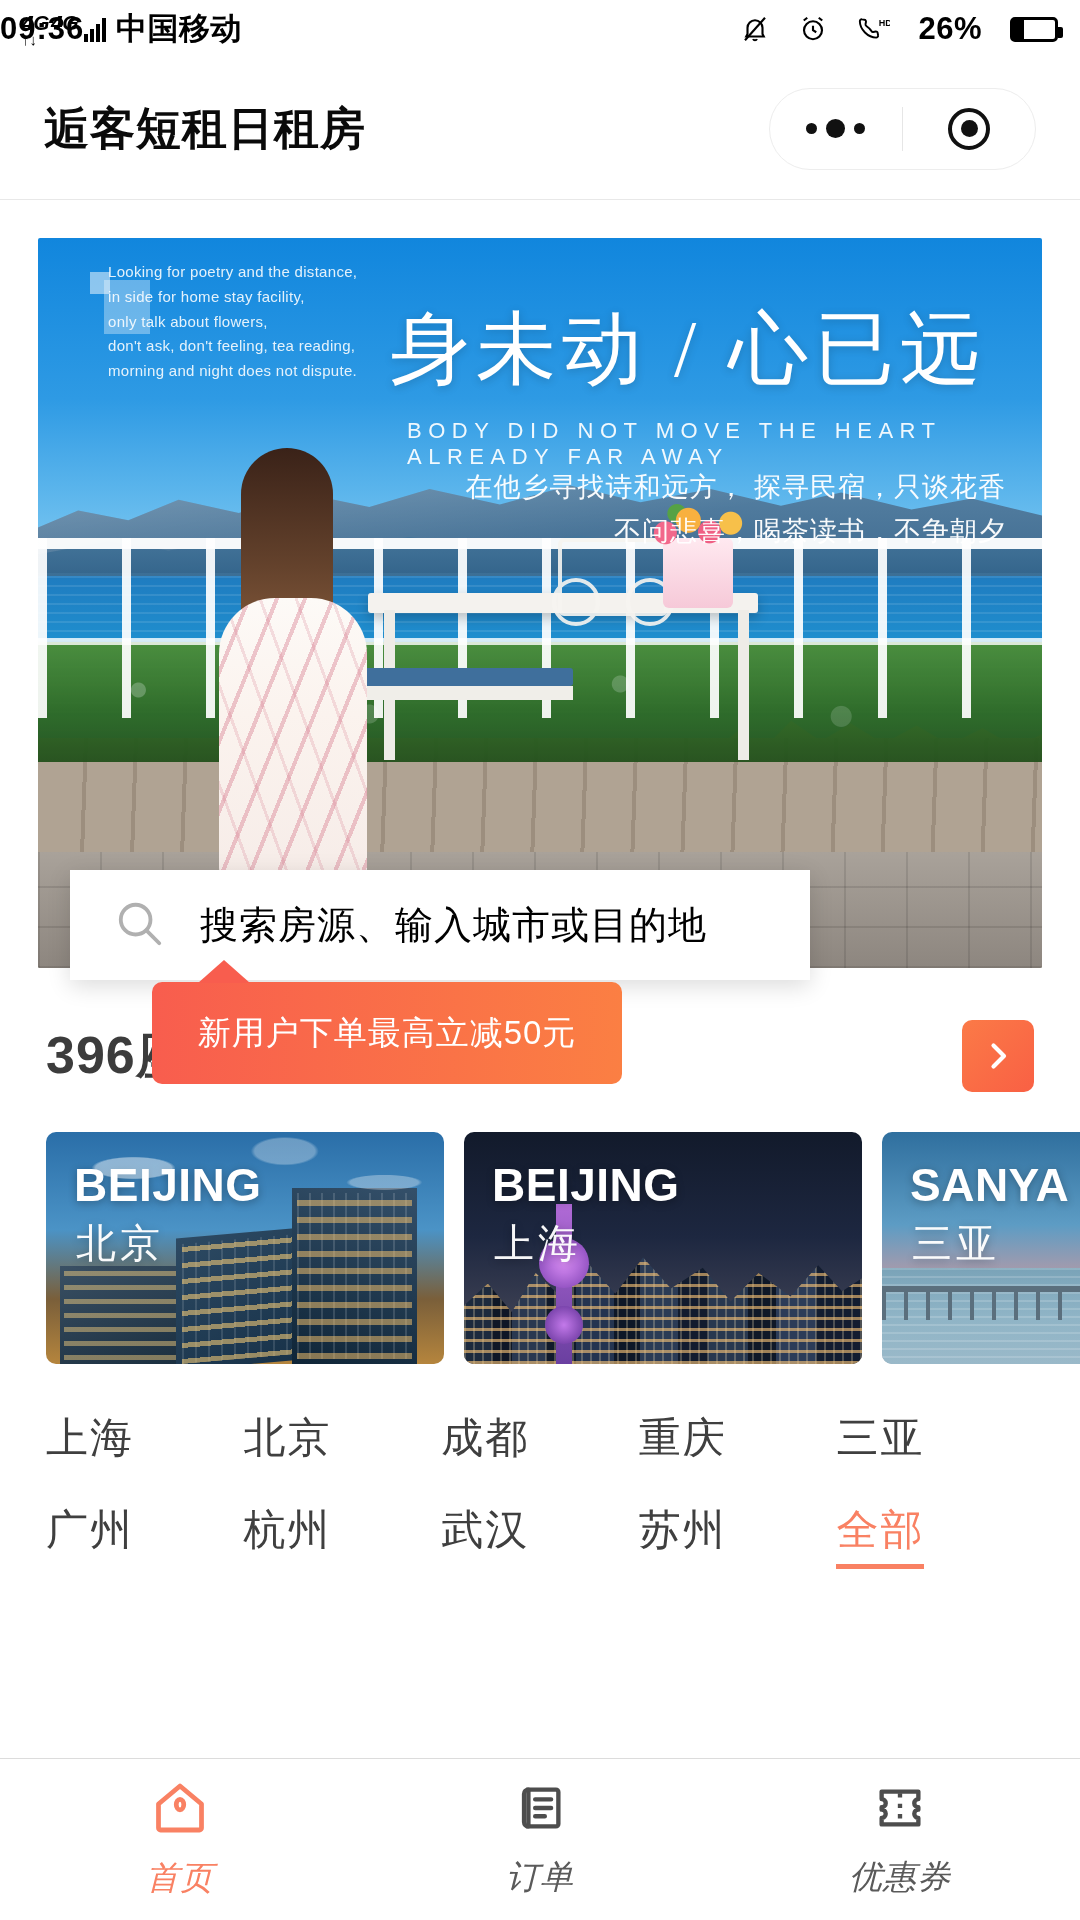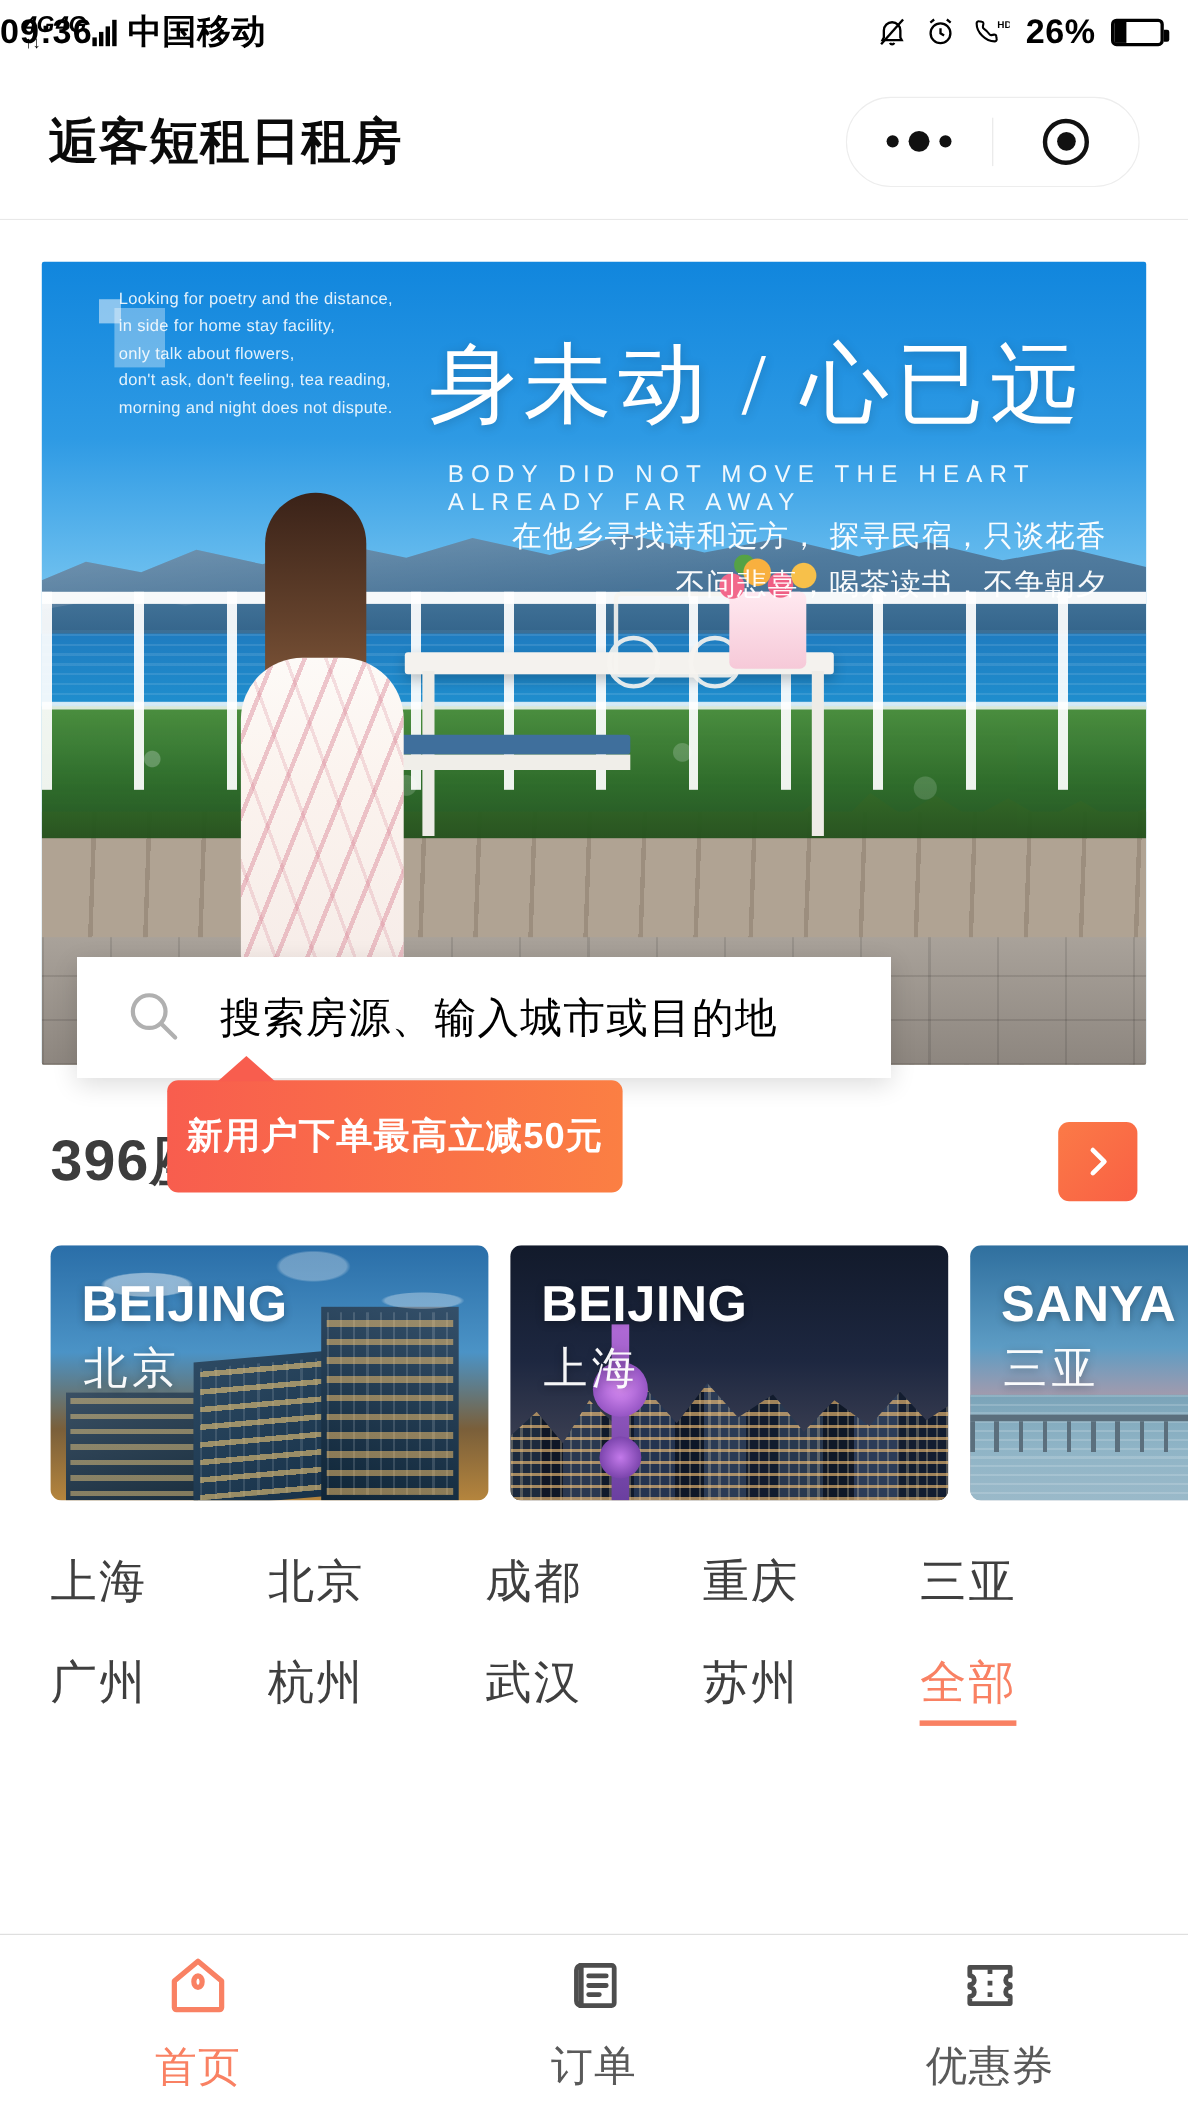--- a/index.html
+++ b/index.html
@@ -27,21 +27,21 @@
   .bars i{ display:block; width:4px; background:#000; }
   .bars i:nth-child(1){height:8px}
   .bars i:nth-child(2){height:13px}
   .bars i:nth-child(3){height:18px}
   .bars i:nth-child(4){height:24px}
   .carrier{ font-size:31px; font-weight:700; margin-left:6px; letter-spacing:0.5px;}
   .sb-time{
     position:absolute; left:0; right:0; text-align:left;
     font-size:31px; font-weight:600; letter-spacing:1px;
   }
-  .sb-right{ margin-left:auto; display:flex; align-items:center; gap:14px; font-size:28px;}
+  .sb-right{ margin-left:auto; display:flex; align-items:center; gap:28px; font-size:28px;}
   .ico{ display:inline-block; position:relative; }
   .pct{ font-size:31px; font-weight:600; letter-spacing:0.5px;}
   .batt{
     width:48px;height:25px;border:3px solid #000;border-radius:5px;
     position:relative; display:flex; align-items:center;
   }
   .batt:after{
     content:""; position:absolute; right:-8px; top:7px;
     width:5px;height:11px;background:#000;border-radius:0 2px 2px 0;
   }
@@ -241,26 +241,25 @@
   .searchbox{
     position:absolute; left:70px; top:670px; width:740px; height:110px;
     background:#fff; box-shadow:0 6px 22px rgba(0,0,0,.14);
     display:flex; align-items:center; padding:0 42px; gap:34px;
     z-index:5;
   }
   .search-ph{ color:#000000; font-size:38px; letter-spacing:1px; }
 
   
   .promo{
-    position:absolute; left:152px; top:782px; width:414px; height:102px;
+    position:absolute; left:152px; top:782px; width:470px; height:102px;
     background:linear-gradient(92deg,#f85d4e 0%,#fb7f43 100%);
     border-radius:10px;
     display:flex; align-items:center; justify-content:center;
     z-index:6;
-    font-weight:bold;
   }
   .promo-arrow{
     position:absolute; left:46px; top:-22px; width:0;height:0;
     border-left:26px solid transparent; border-right:26px solid transparent;
     border-bottom:23px solid #f85d4e;
   }
   .promo-text{ color:#fff; font-size:33px; letter-spacing:1px; }
 
   
   .sec-head{
@@ -396,21 +395,21 @@
   
   .tabbar{
     position:absolute; left:0; bottom:0; width:1080px; height:162px;
     border-top:1px solid #dcdcdc; background:#fff;
     display:flex;
   }
   .tab{
     flex:1; display:flex; flex-direction:column;
     align-items:center; justify-content:center; gap:14px;
   }
-  .tab-label{ font-size:38px; color:#5a5a5a; letter-spacing:1px; }
+  .tab-label{ font-size:33px; color:#5a5a5a; letter-spacing:1px;font-style:italic; }
   .tab.active .tab-label{ color:#f98163; }
 </style>
 </head>
 <body>
 
 <div class="statusbar">
   <div class="sb-left">
     <div class="net-stack">
       <div class="net-row">
         <span class="g4">4G</span>

